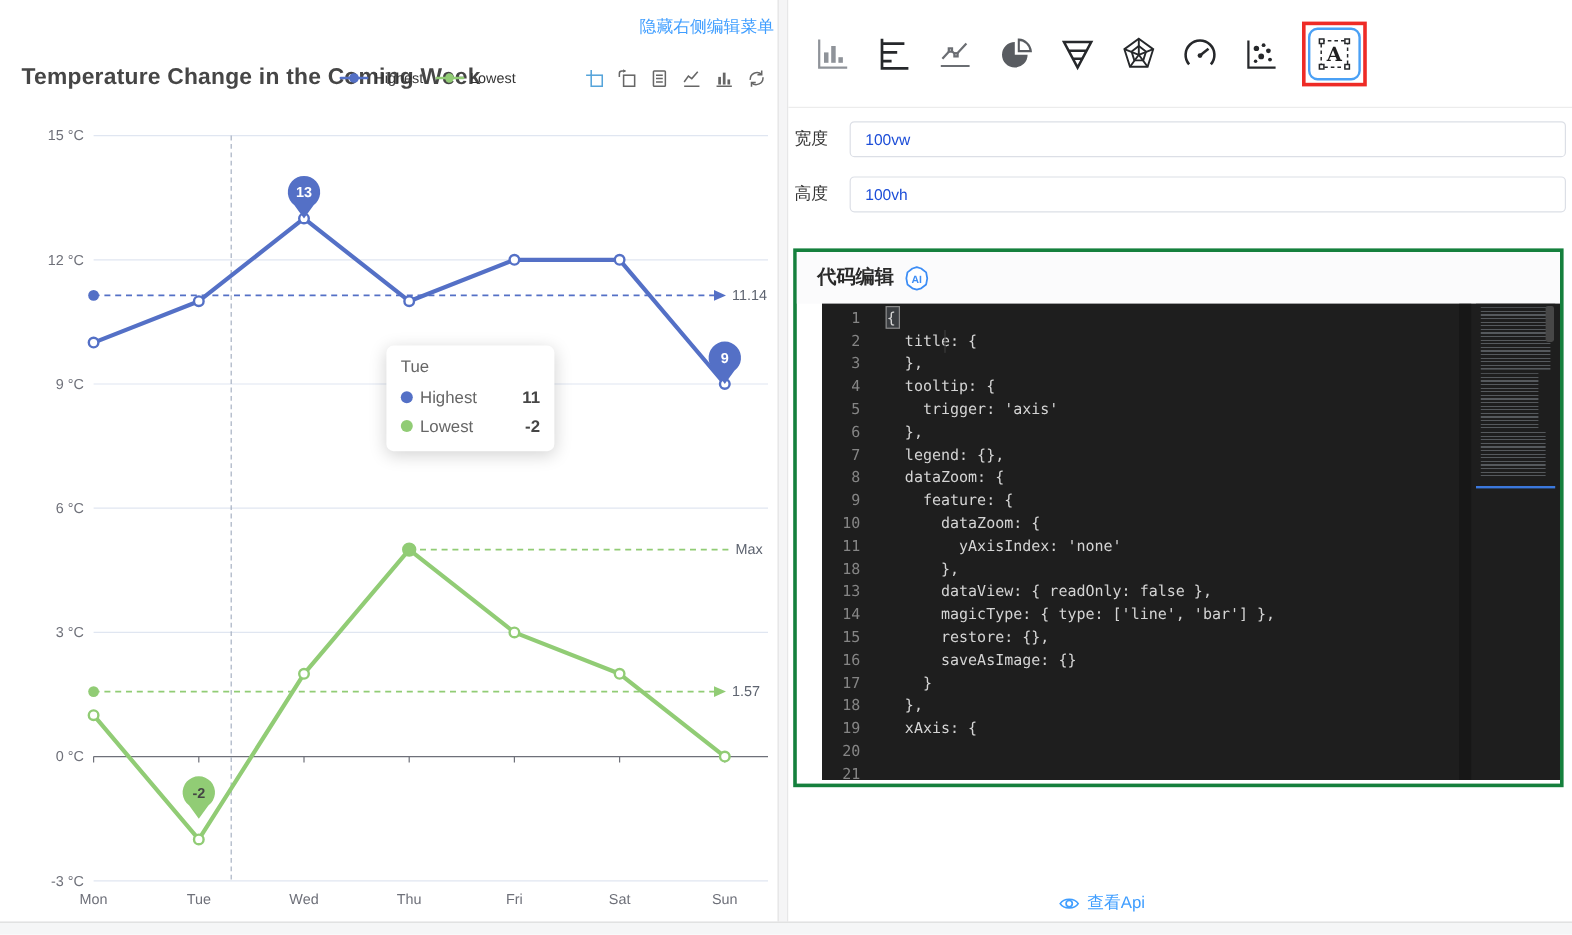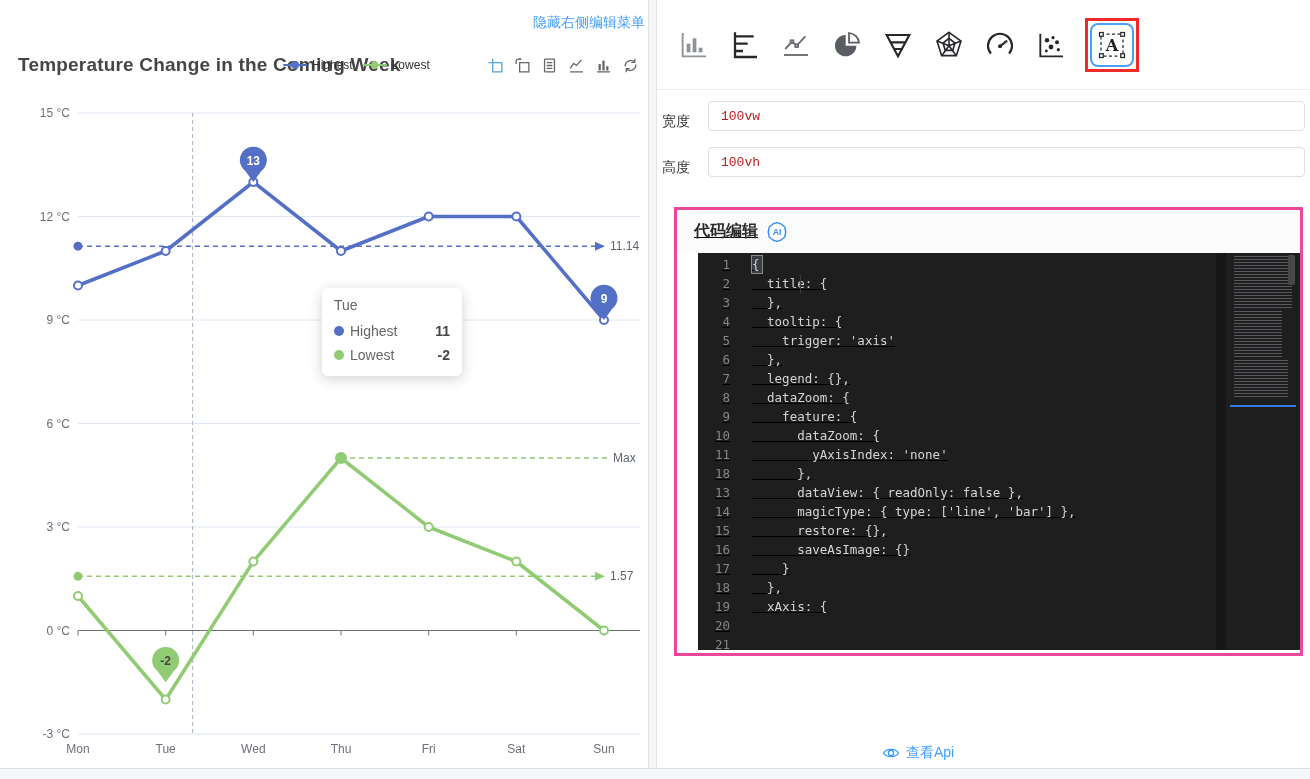--- a/index.html
+++ b/index.html
@@ -28,25 +28,25 @@
   
   .v-divider{position:absolute;left:648px;top:0;width:9px;height:768px;background:#f5f5f6;
              border-left:1px solid #e4e4e4;border-right:1px solid #e4e4e4;box-sizing:border-box;}
   
   .right-panel{position:absolute;left:657px;top:0;width:653px;height:768px;background:#fff;}
   .icon-row{height:90px;display:flex;align-items:center;gap:17px;padding-left:20px;border-bottom:1px solid #ececec;box-sizing:border-box;}
   .ct-icon{width:34px;height:34px;display:flex;align-items:center;justify-content:center;cursor:pointer;}
   .ct-icon svg{display:block;}
   .red-box-icon{border:3px solid #ee2b26;padding:2px;display:flex;}
   .blue-box{width:44px;height:44px;border:2px solid #4aa0f5;border-radius:8px;display:flex;align-items:center;justify-content:center;box-sizing:border-box;cursor:pointer;}
-  .field-row{display:flex;align-items:flex-end;gap:14px;margin:11px 5px 0 5px;height:30px;}
+  .field-row{display:flex;align-items:center;gap:14px;margin:11px 5px 0 5px;height:30px;}
   .field-row + .field-row{margin-top:16px;}
   .field-label{font-size:14px;color:#333;width:32px;flex:none;}
-  .field-input{flex:1;height:30px;border:1px solid #dcdfe6;border-radius:4px;padding:0 12px;font-size:13px;color:#b91c1c;outline:none;box-sizing:border-box;font-family:Liberation Mono, monospace;}
-  .code-section{margin:30px 7px 0 17px;height:449px;border:3px solid #ec4899;box-sizing:border-box;background:#fff;text-decoration:underline;}
+  .field-input{flex:1;height:30px;border:1px solid #dcdfe6;border-radius:4px;padding:0 12px;font-size:13px;color:#1d4ed8;outline:none;box-sizing:border-box;font-family:Liberation Sans, sans-serif;}
+  .code-section{margin:30px 7px 0 4px;height:449px;border:3px solid #15803d;box-sizing:border-box;background:#fff;}
   .code-header{height:43px;display:flex;align-items:center;gap:8px;padding-left:17px;background:#fbfbfc;}
   .code-header-title{font-size:16px;font-weight:bold;color:#2a2a2a;}
   .editor{position:relative;margin-left:21px;height:397px;background:#1e1e1e;display:flex;
           font-family:"DejaVu Sans Mono","Liberation Mono",monospace;font-size:12.5px;overflow:hidden;}
   .gutter{width:46px;flex:none;padding:2px 14px 0 0;box-sizing:border-box;text-align:right;}
   .gutter div{height:19px;line-height:19px;color:#858585;}
   .code-lines{flex:1;padding:2px 0 0 8px;position:relative;}
   .code-lines div{height:19px;line-height:19px;color:#d4d4d4;white-space:pre;}
   .cursor-box{position:absolute;left:53px;top:2px;width:10px;height:17px;border:1px solid #8a8a8a;background:#3a3d41;z-index:0;}
   .indent-guide{position:absolute;left:56px;top:22px;bottom:10px;width:1px;background:#3c3c3c;}

